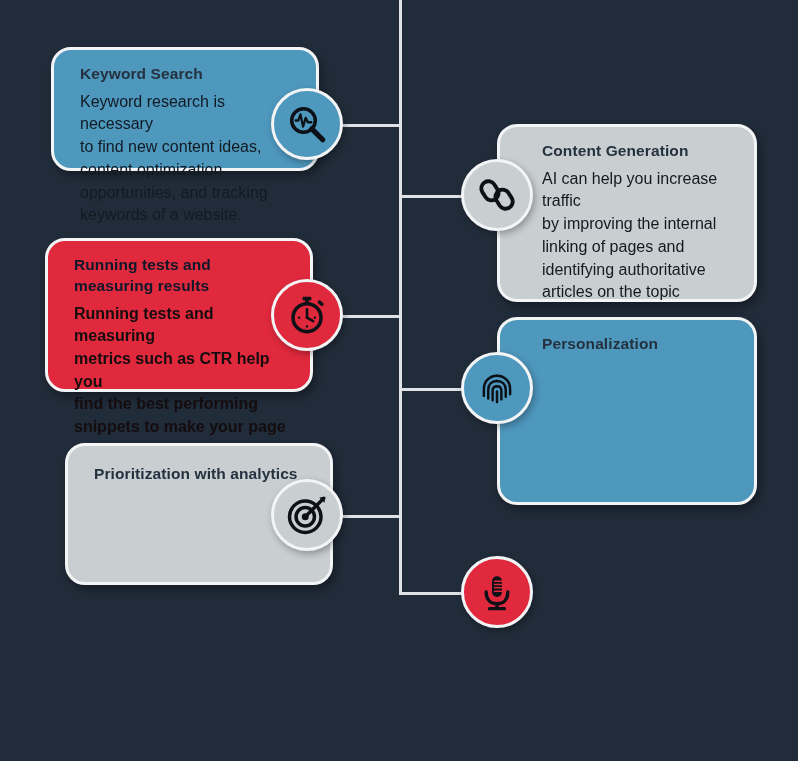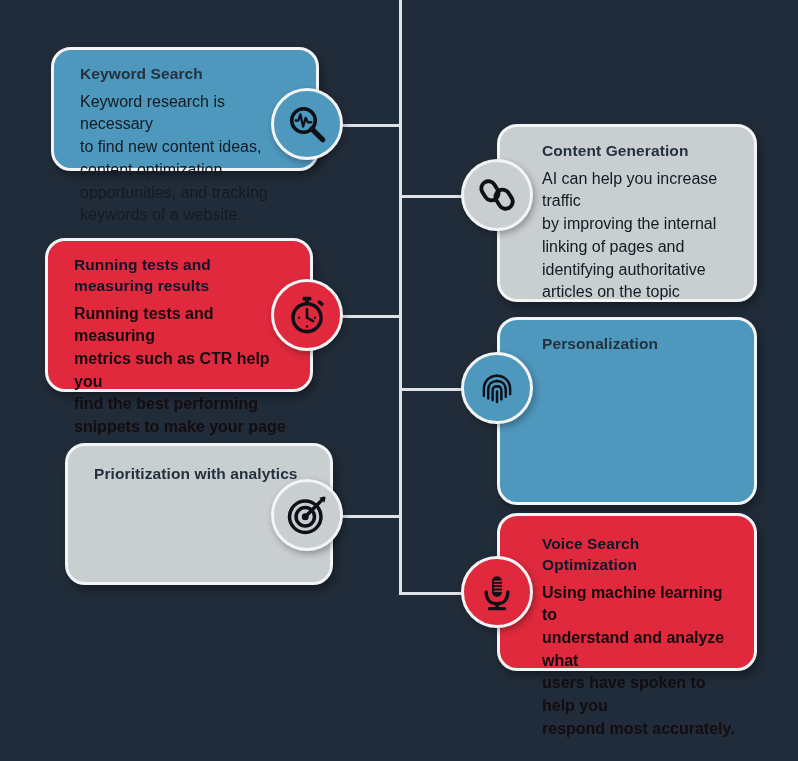--- a/index.html
+++ b/index.html
@@ -191,29 +191,20 @@
         <path d="M24 10 C33 10 39 17 39 25 L39 31"></path>
         <path d="M24 16 C18 16 14 20 14 26 L14 36"></path>
         <path d="M24 16 C30 16 34 20 34 26 L34 34"></path>
         <path d="M24 22 C21 22 19 24 19 27 L19 38"></path>
         <path d="M24 22 C27 22 29 24 29 27 L29 37"></path>
         <path d="M24 28 L24 40"></path>
       </g>
     </svg>
   </div>
 
-  <div class="card red right" style="left:497px; top:513px; width:260px; height:158px;">
-    <div class="card-body" style="top:18px;">
-      <p class="card-title">Voice Search Optimization</p>
-      <p class="card-text">Using machine learning to
-understand and analyze what
-users have spoken to help you
-respond most accurately.</p>
-    </div>
-  </div>
   <div class="icon-bubble red" style="left:461px; top:556px;">
     <svg width="40" height="40" viewBox="0 0 48 48" aria-hidden="true">
       <rect x="18" y="5" width="12" height="25" rx="6" fill="#0d1117"></rect>
       <g stroke="#e0293c" stroke-width="1.8" stroke-linecap="round">
         <line x1="21" y1="11" x2="30" y2="11"></line>
         <line x1="21" y1="15" x2="30" y2="15"></line>
         <line x1="21" y1="19" x2="30" y2="19"></line>
         <line x1="21" y1="23" x2="30" y2="23"></line>
       </g>
       <path d="M11 24 C11 34 17 38 24 38 C31 38 37 34 37 24" fill="none" stroke="#0d1117" stroke-width="4" stroke-linecap="round"></path>

